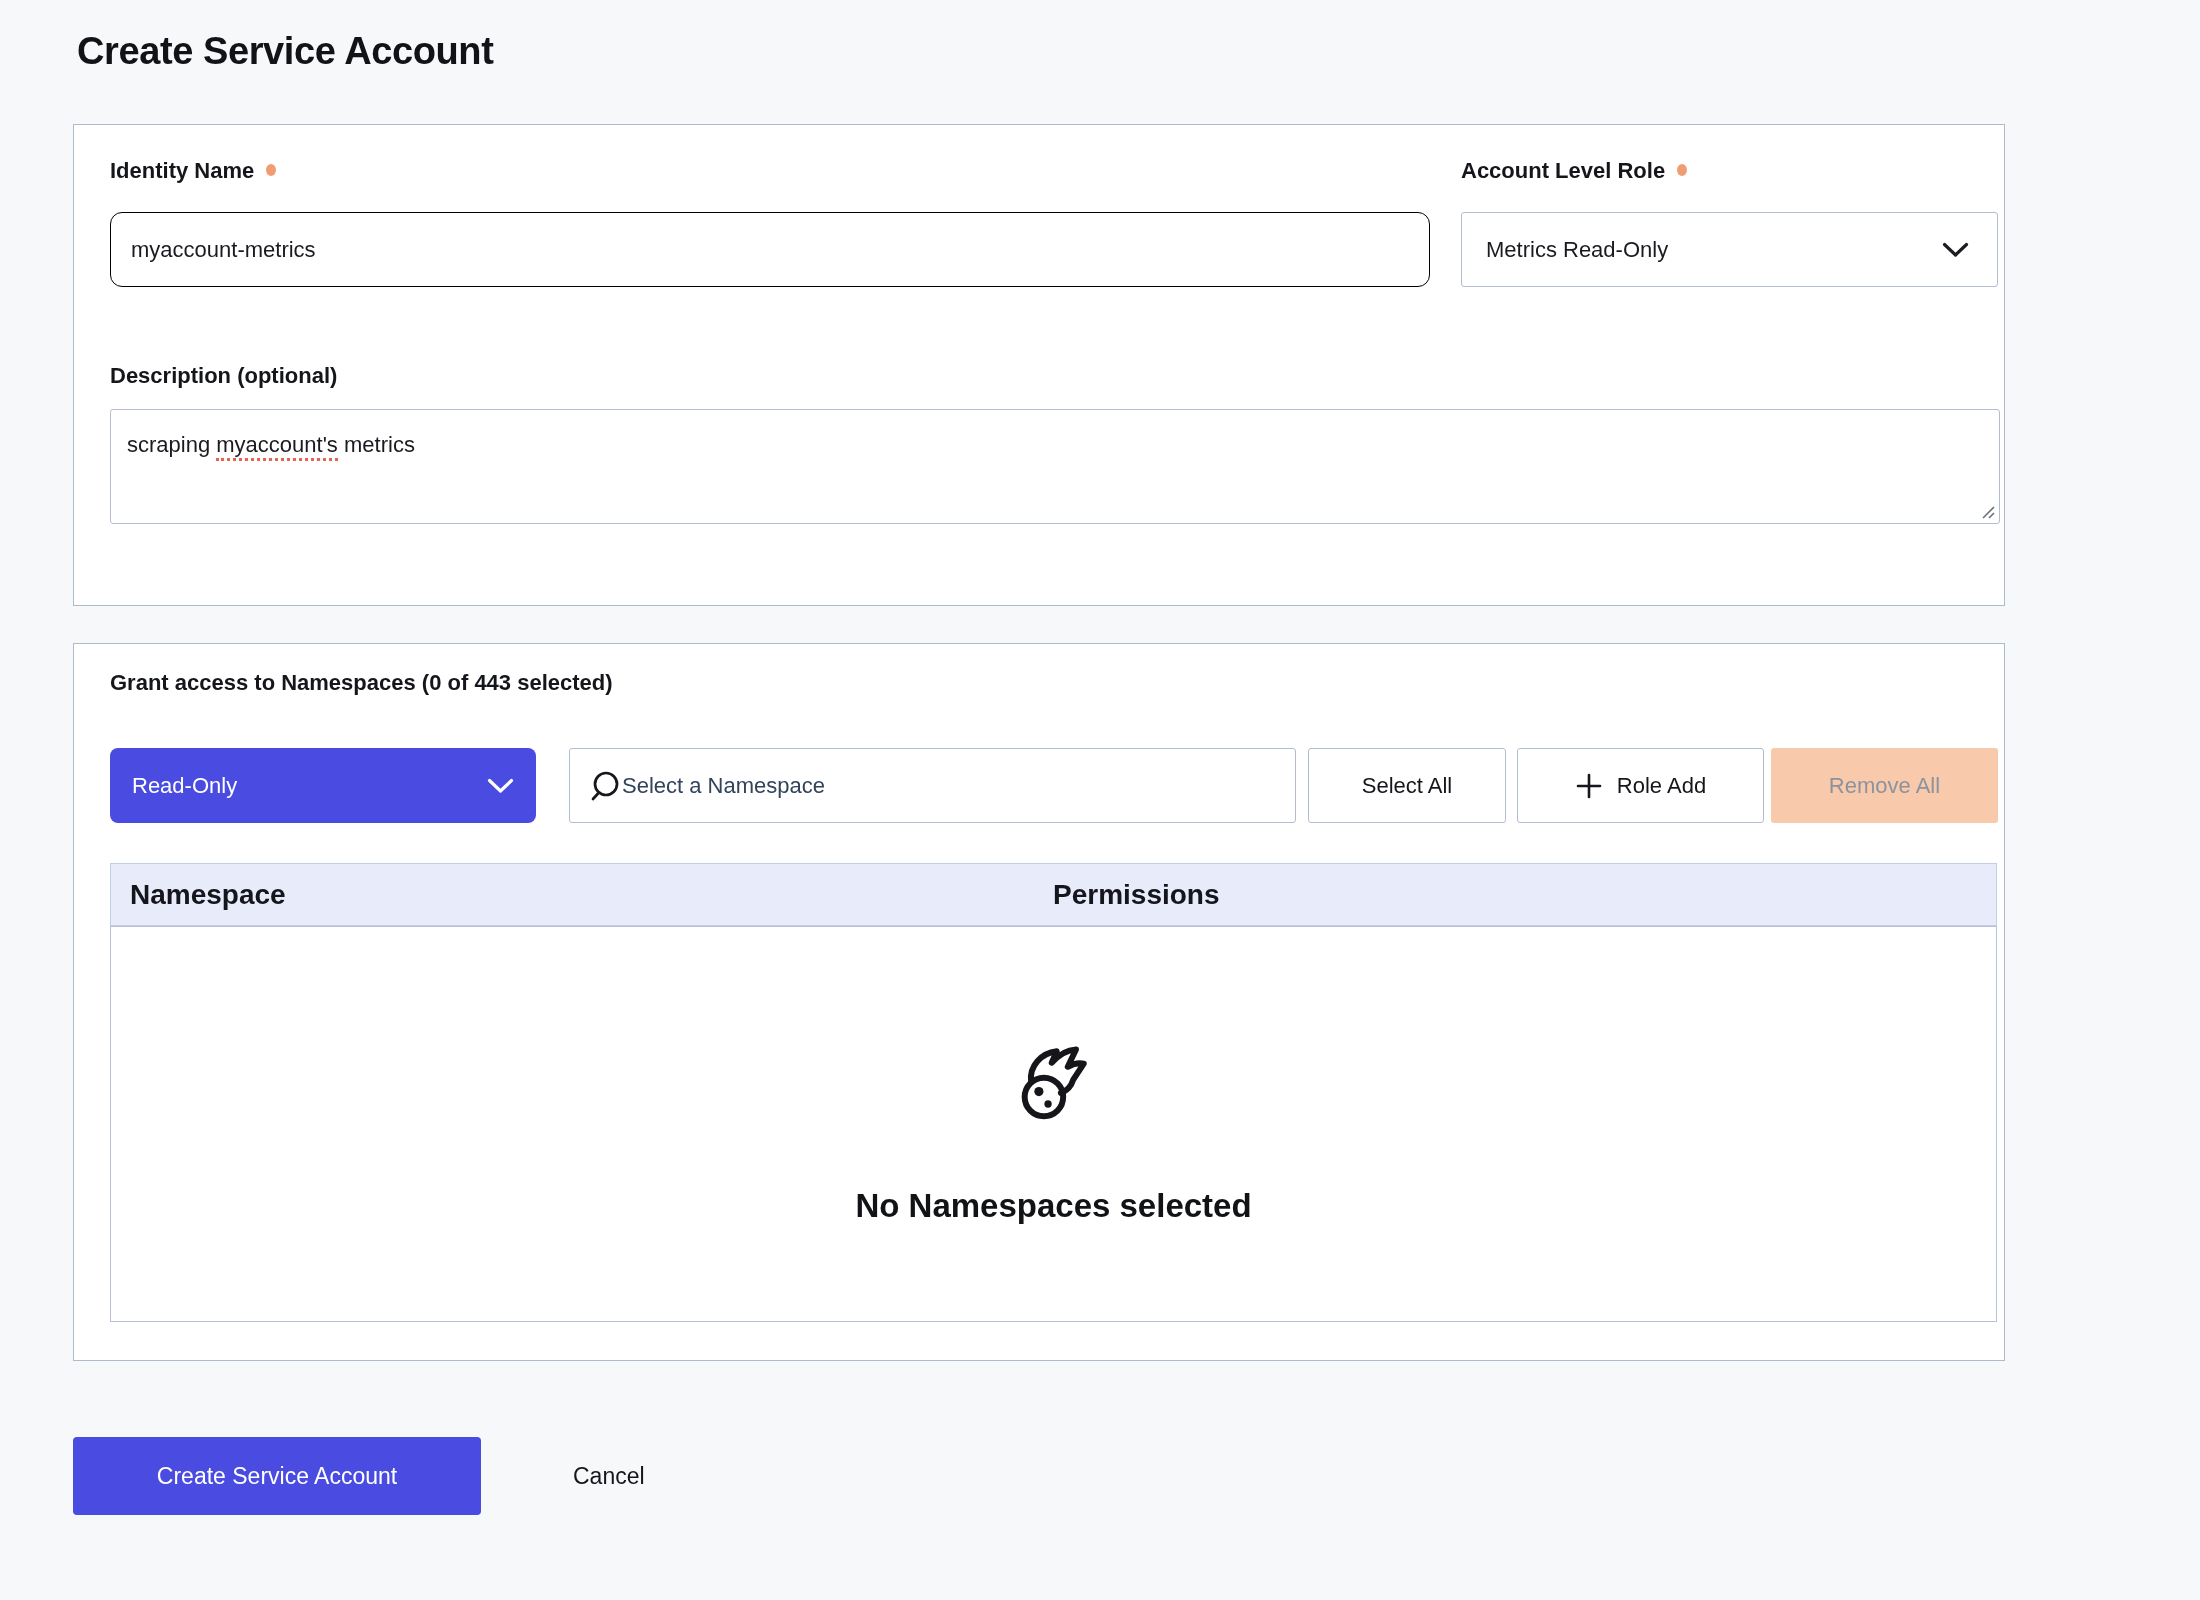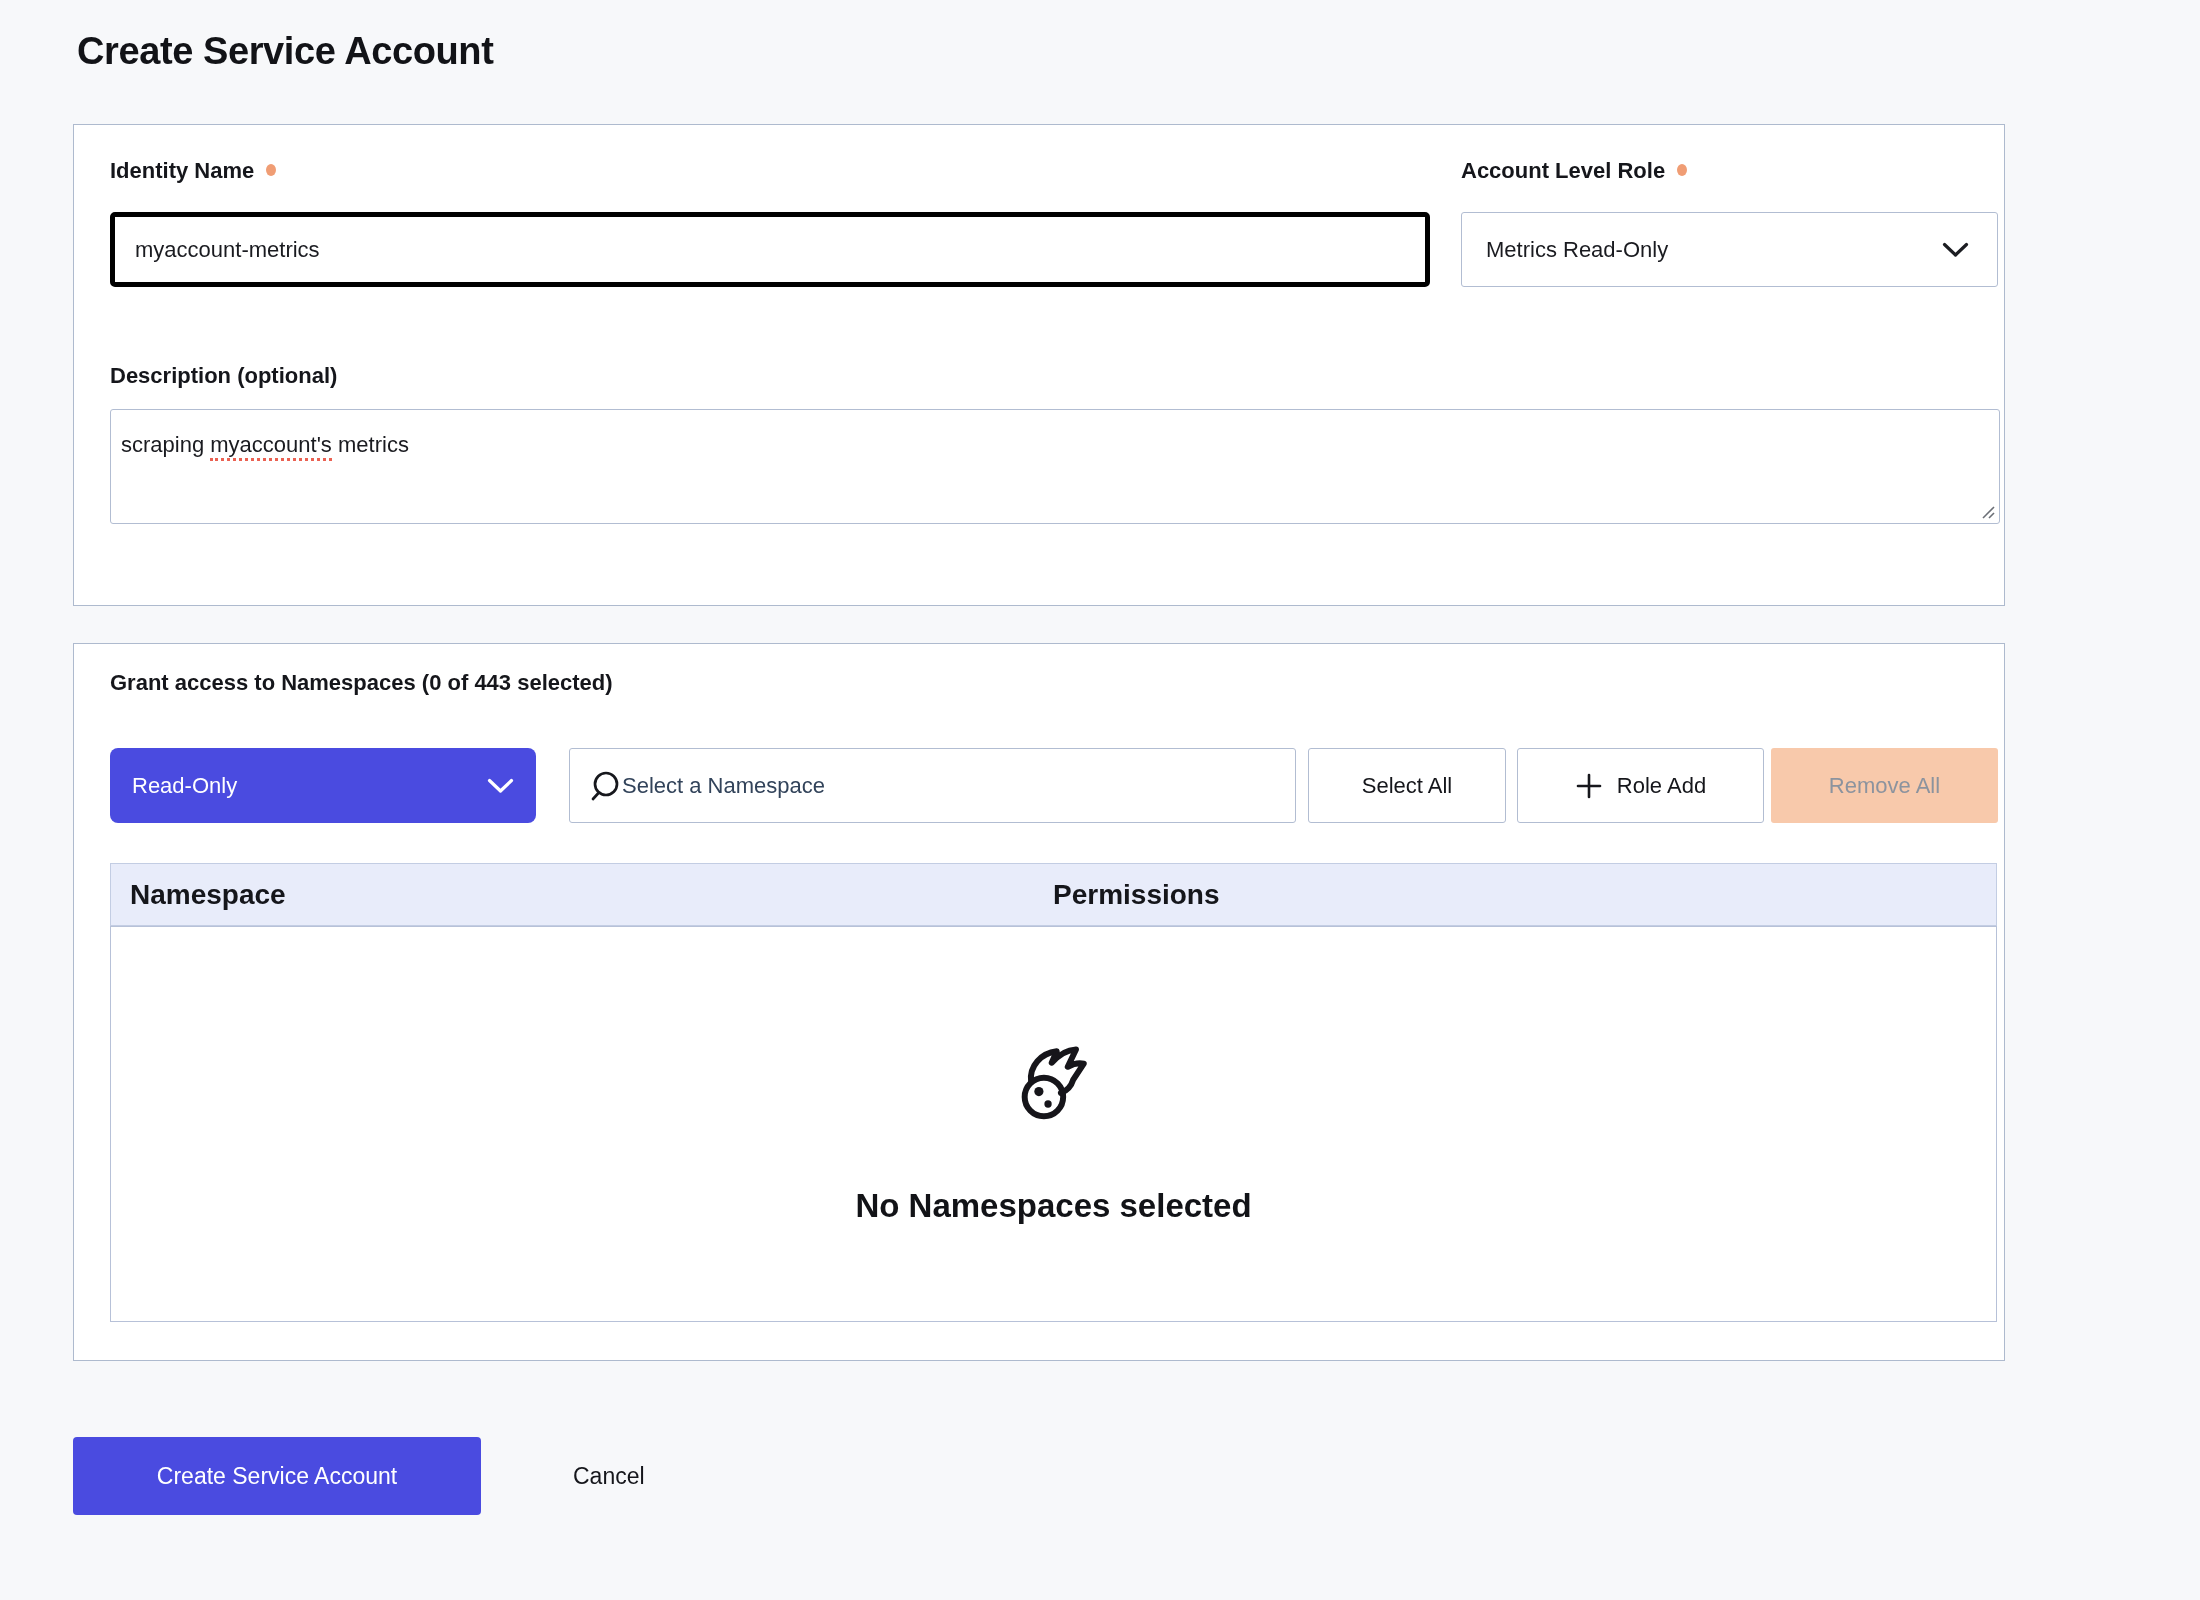--- a/index.html
+++ b/index.html
@@ -22,34 +22,34 @@
   .card-2 { top: 643px; height: 718px; }
 
   .form-label {
     position: absolute; display: flex; align-items: center; gap: 12px;
     font-size: 22px; font-weight: 600; color: #15161b; line-height: 26px;
   }
   .req-dot { width: 10px; height: 12px; border-radius: 50%; background: #f09d74; margin-top: -2px; }
 
   .text-input {
     position: absolute; height: 75px;
-    border: 5px solid #000000; border-radius: 5px; background: #fff;
+    border: 1px solid #000000; border-radius: 12px; background: #fff;
     font-family: "Liberation Sans", sans-serif;
     font-size: 22px; color: #1a1b20; padding: 0 20px; outline: none; width: 100%;
   }
   .select-box {
     position: absolute; height: 75px;
     border: 1px solid #b2bdd2; border-radius: 3px; background: #fff;
     display: flex; align-items: center; justify-content: space-between;
     font-size: 22px; color: #1a1b20; padding: 0 28px 0 24px; cursor: pointer;
   }
   .textarea-box {
     position: absolute; left: 36px; top: 284px; width: 1890px; height: 115px;
     border: 1px solid #b2bdd2; border-radius: 3px; background: #fff;
-    font-size: 22px; color: #1a1b20; padding: 20px 10px; line-height: 30px;
+    font-size: 22px; color: #1a1b20; padding: 20px 16px; line-height: 30px;
   }
   .misspelled { border-bottom: 3px dotted #ea6152; padding-bottom: 1px; }
   .resize-handle { position: absolute; right: 3px; bottom: 3px; }
 
   .section-heading {
     position: absolute; left: 36px; top: 26px;
     font-size: 22px; font-weight: 700; color: #15161b;
   }
 
   .controls-row { position: absolute; left: 0; top: 104px; width: 100%; height: 75px; }

